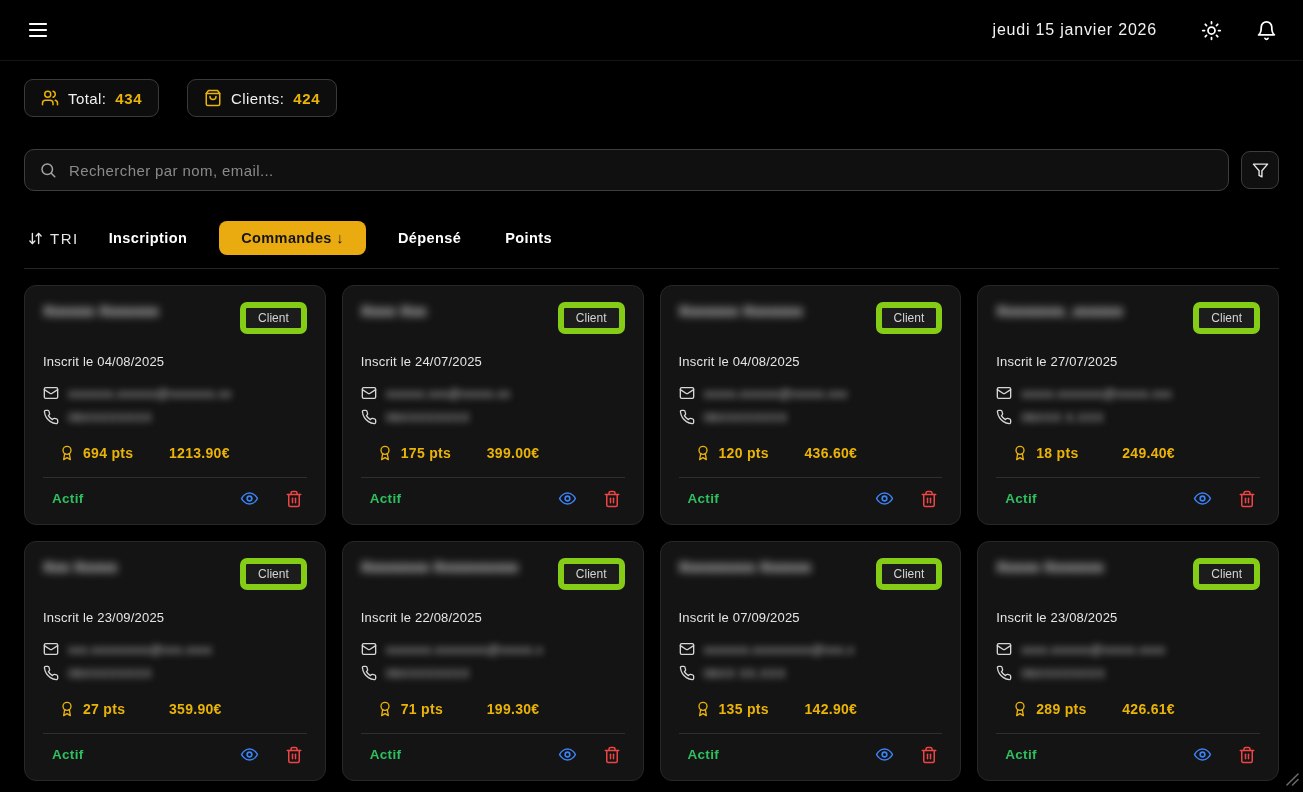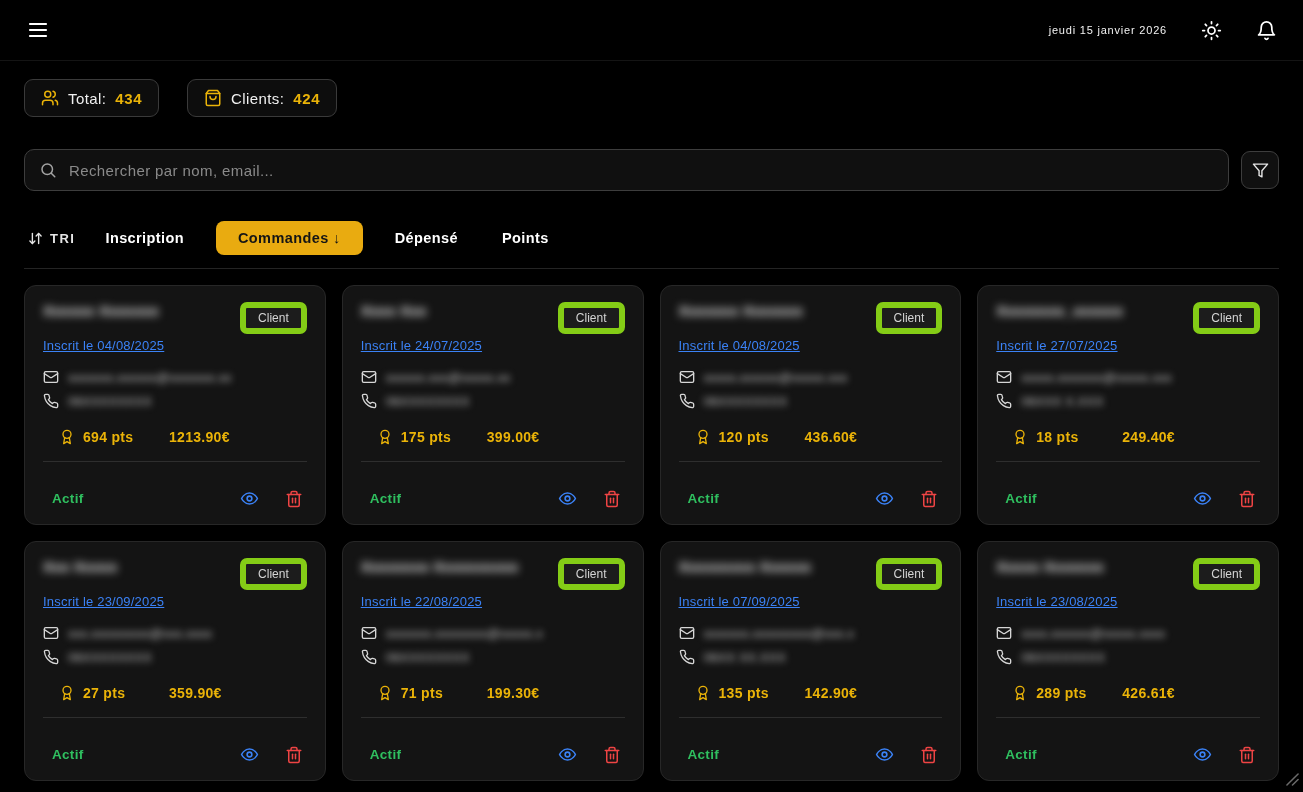--- a/index.html
+++ b/index.html
@@ -21,22 +21,22 @@
     padding:0 22px;
     border-bottom:1px solid #141414;
     background:#000;
   }
   .icon-btn {
     background:none; border:none; color:#fff;
     padding:4px; display:flex; align-items:center; justify-content:center;
   }
   .topbar-right { display:flex; align-items:center; gap:26px; }
   .header-date {
-    font-size:11px; letter-spacing:0.8px; font-weight:500; color:#f2f2f2;
-    margin-right:4px;
+    font-size:16px; letter-spacing:0.8px; font-weight:500; color:#f2f2f2;
+    margin-right:14px;
   }
 
   
   .main { padding:0 24px; }
 
   .stats-row {
     margin-top:18px;
     display:flex; justify-content:flex-start; gap:28px;
   }
   .chip {
@@ -78,21 +78,21 @@
 
   .sort-row {
     margin-top:30px;
     display:flex; align-items:center; gap:18px;
     padding-left:4px;
   }
   .tri-group {
     display:flex; align-items:center; gap:7px;
     color:#e5e5e5;
   }
-  .tri-label { font-size:13px; font-weight:700; letter-spacing:1.5px; }
+  .tri-label { font-size:15px; font-weight:400; letter-spacing:1.5px; }
   .tabs { display:flex; align-items:center; gap:20px; }
   .tab {
     background:none; border:none; color:#fff;
     font-size:14.5px; font-weight:600; letter-spacing:0.4px;
     padding:8px 12px; border-radius:8px;
   }
   .tab.active {
     background:#e9ab10; color:#151515;
     padding:9px 22px;
   }
@@ -123,21 +123,21 @@
     filter:blur(4px);
     white-space:nowrap; overflow:hidden; max-width:190px;
   }
   .badge {
     font-size:12px; color:#d4d4d4;
     border:6px solid #84cc16; border-radius:7px;
     background:#1c1c1c;
     padding:3px 12px;
     flex:none;
   }
-  .registered { margin-top:4px; font-size:13px; color:#3b82f6; letter-spacing:0.2px;text-decoration:underline; }
+  .registered { margin-top:20px; font-size:13px; color:#e5e5e5; letter-spacing:0.2px; }
   .contacts { margin-top:16px; display:flex; flex-direction:column; gap:8px; }
   .contact-row { display:flex; align-items:center; gap:9px; color:#cfcfcf; }
   .contact-row svg { flex:none; color:#d6d6d6; }
   .contact-text {
     font-size:13px; color:#bdbdbd; filter:blur(3.5px);
     white-space:nowrap; overflow:hidden; max-width:225px;
   }
   .points-row {
     margin-top:20px;
     display:flex; align-items:center; gap:8px;

